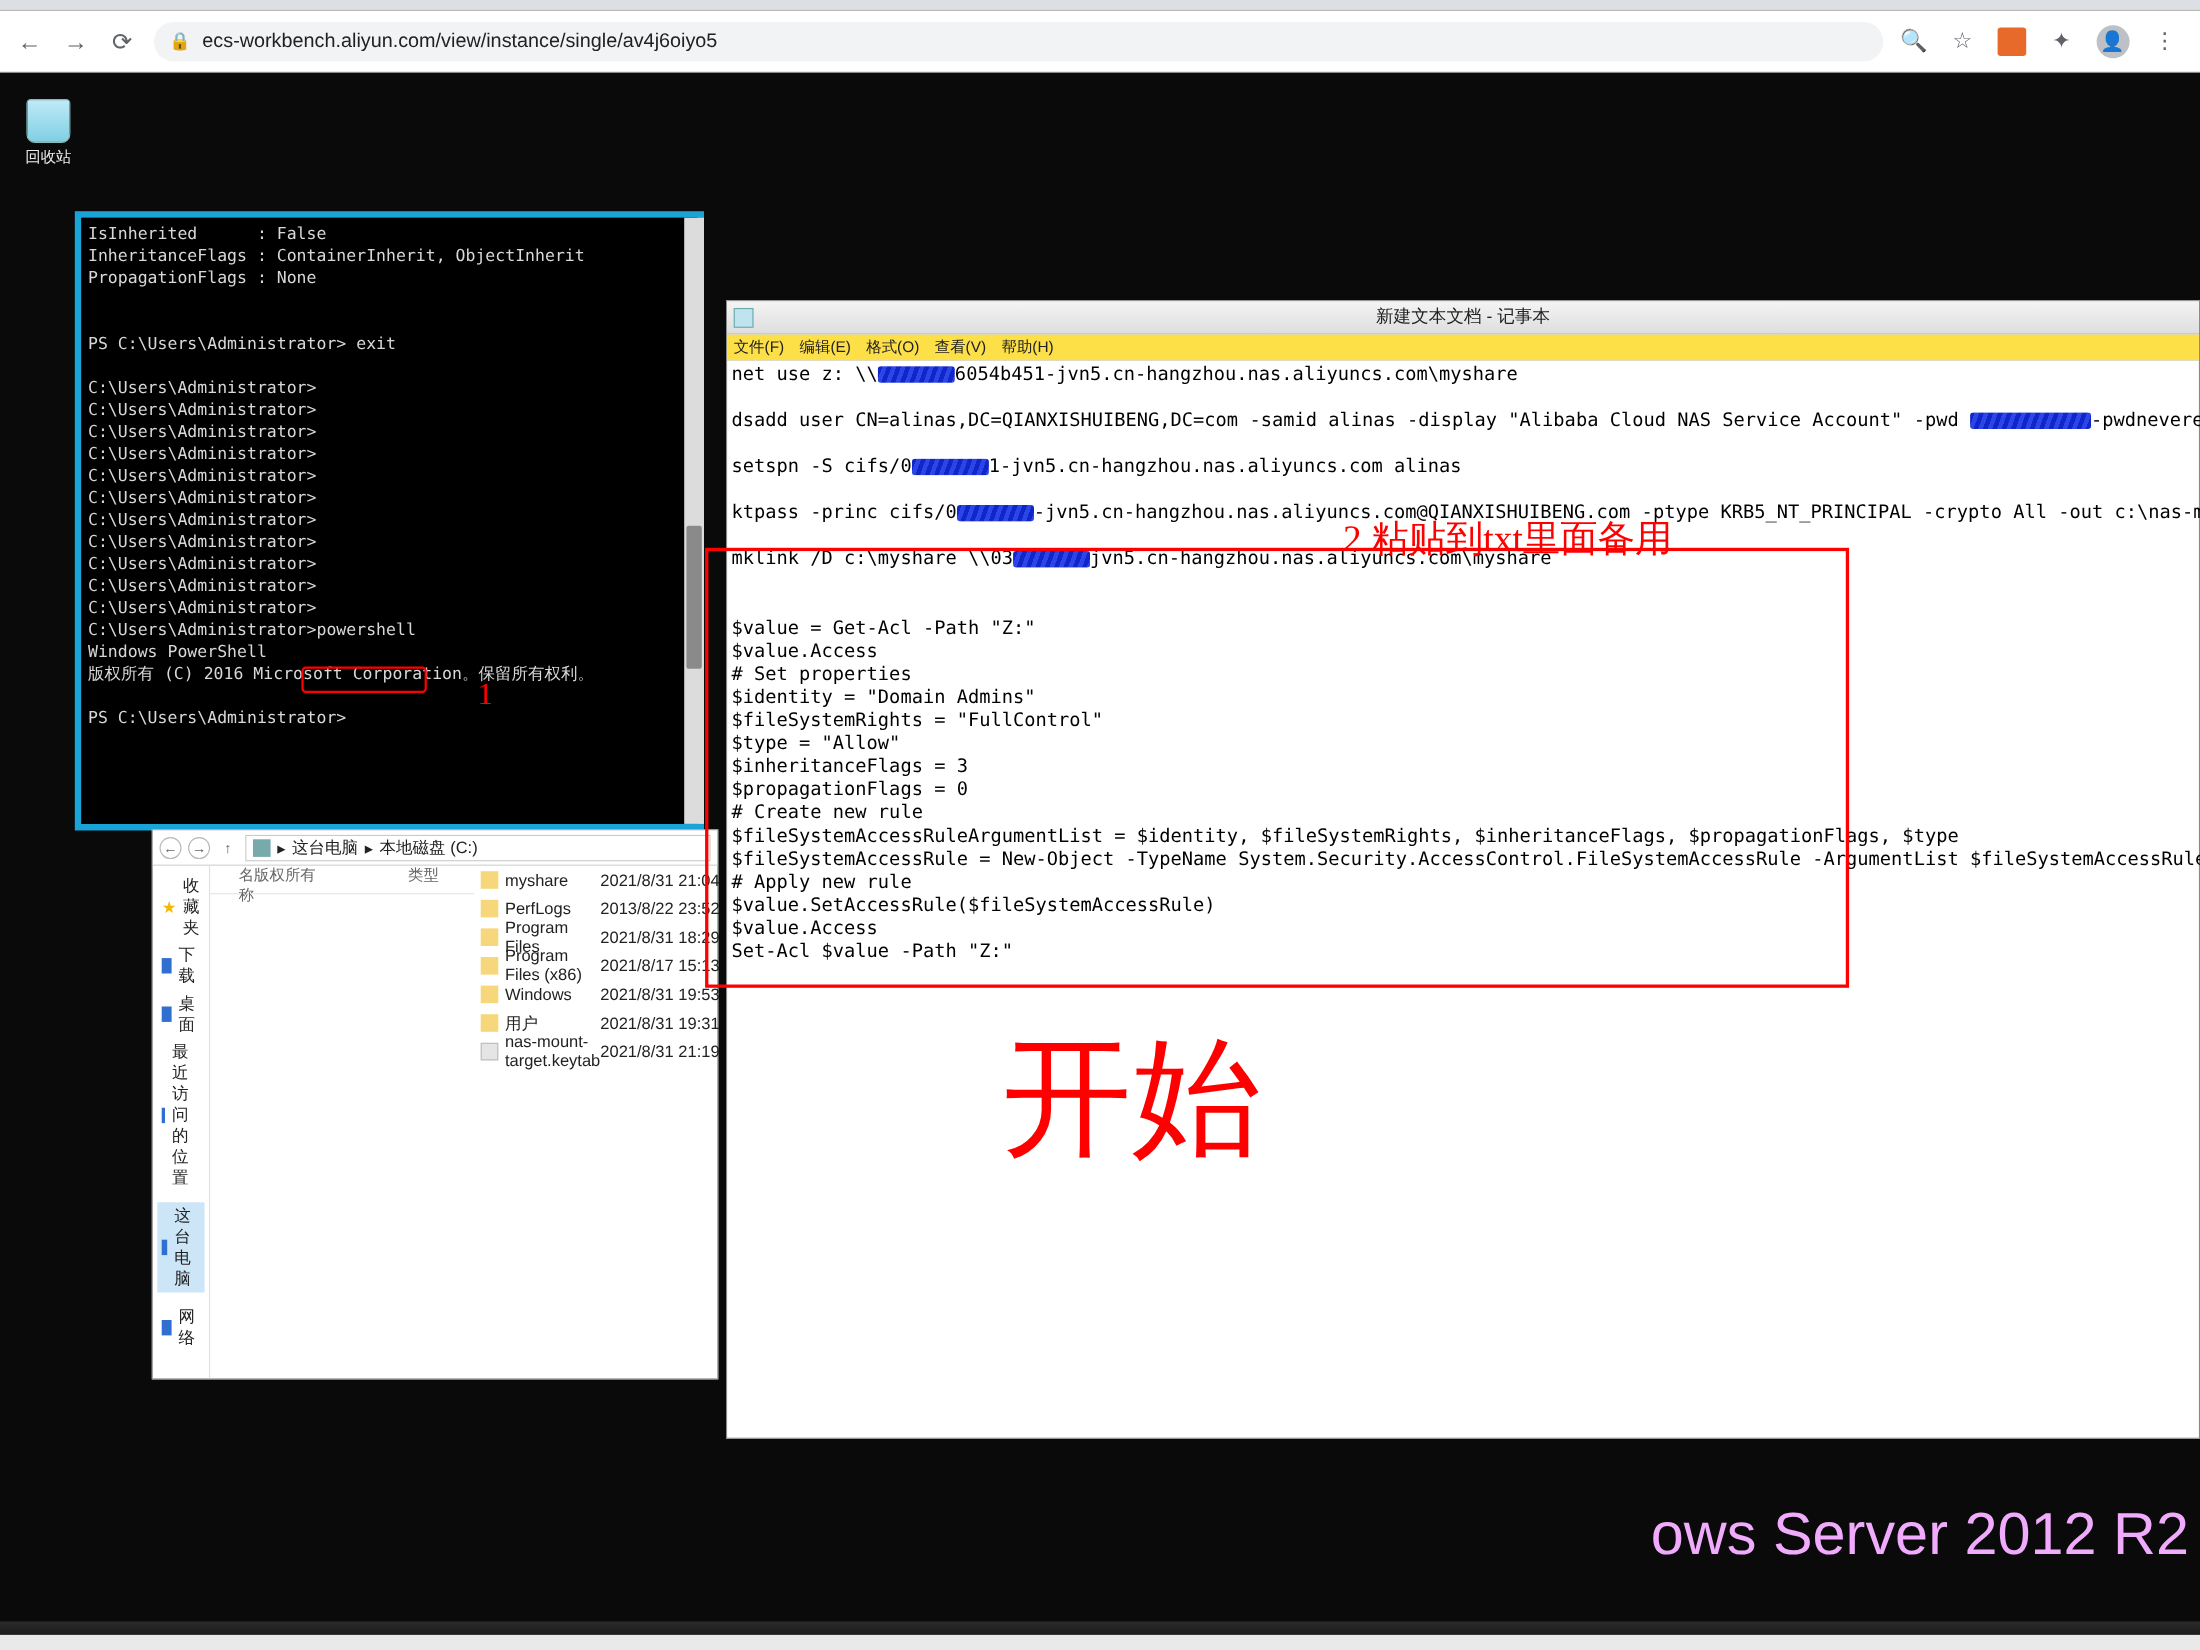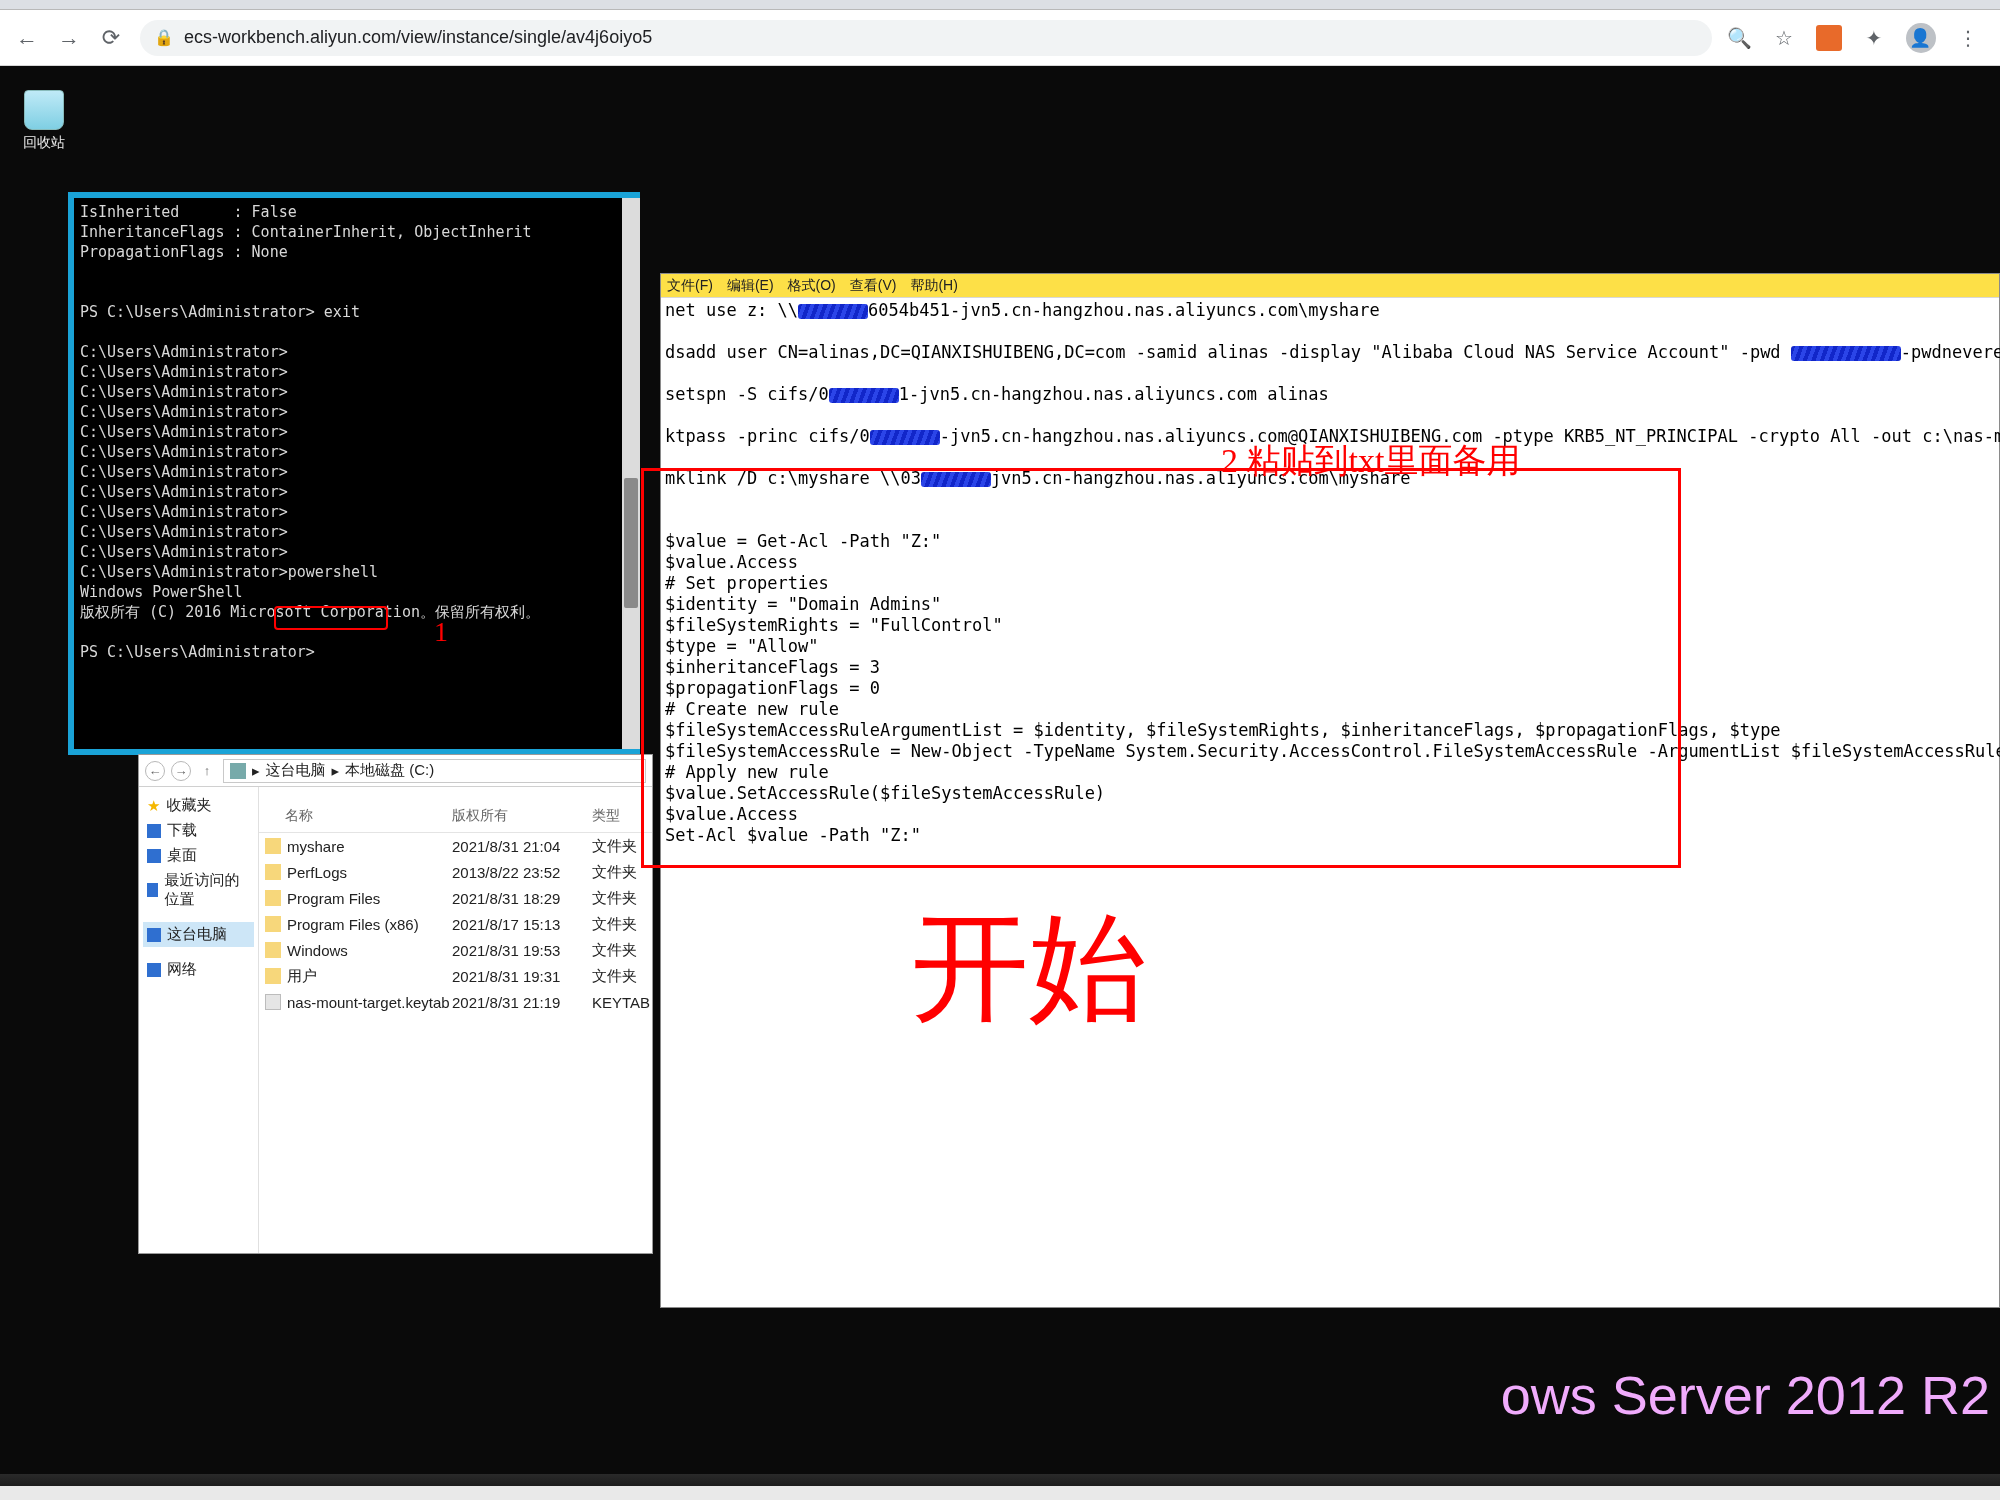--- a/index.html
+++ b/index.html
@@ -105,21 +105,21 @@
   }
   .navarrow{width:20px;height:20px;border:1px solid #b8b8b8;border-radius:50%;display:flex;align-items:center;justify-content:center;font-size:13px;color:#666;}
   .crumb{flex:1;height:24px;border:1px solid #c9c9c9;display:flex;align-items:center;gap:6px;padding:0 6px;}
   .crumb .drv{width:16px;height:16px;background:#7aa;}
   .ex-body{flex:1;display:flex;}
   .ex-side{width:120px;border-right:1px solid #e0e0e0;padding:6px 4px;}
   .side-item{display:flex;align-items:center;gap:6px;padding:3px 4px;}
   .side-item.sel{background:#cde6f7;}
   .star{color:#f5b700;}
   .blueico{width:14px;height:14px;background:#2f6fd0;}
-  .ex-main{flex:1;display:flex;flex-direction:column;margin-top:20px;}
+  .ex-main{flex:1;display:flex;}
   .ex-hdr{height:26px;border-bottom:1px solid #e4e4e4;display:flex;font-size:14px;color:#666;}
   .col-name{flex:1;padding-left:26px;}
   .col-date{width:140px;}
   .col-type{width:60px;}
   .ex-row{height:26px;display:flex;align-items:center;}
   .ex-row .fic{width:16px;height:16px;margin:0 6px;}
   .fld{background:#f7d77b;}
   .fil{background:#e5e5e5;border:1px solid #bcbcbc;}
   .ex-row .n{flex:1;} .ex-row .d{width:140px;} .ex-row .t{width:60px;}
 
@@ -325,20 +325,24 @@
               <div class="n">nas-mount-target.keytab</div>
               <div class="d">2021/8/31 21:19</div>
               <div class="t">KEYTAB</div>
             </div>
           </div>
       </div>
     </div>
   </div>
 
   <div class="notepad">
+    <div class="np-title">
+      <div class="np-ico"></div>
+      <span>新建文本文档 - 记事本</span>
+    </div>
     <div class="np-menu">
       <span>文件(F)</span>
       <span>编辑(E)</span>
       <span>格式(O)</span>
       <span>查看(V)</span>
       <span>帮助(H)</span>
     </div>
     <div class="np-body"><span>net use z: \\</span><span class="censor c-s"></span><span>6054b451-jvn5.cn-hangzhou.nas.aliyuncs.com\myshare</span>
 
 <span>dsadd user CN=alinas,DC=QIANXISHUIBENG,DC=com -samid alinas -display "Alibaba Cloud NAS Service Account" -pwd </span><span class="censor c-m"></span><span>-pwdneverexpires yes</span>

